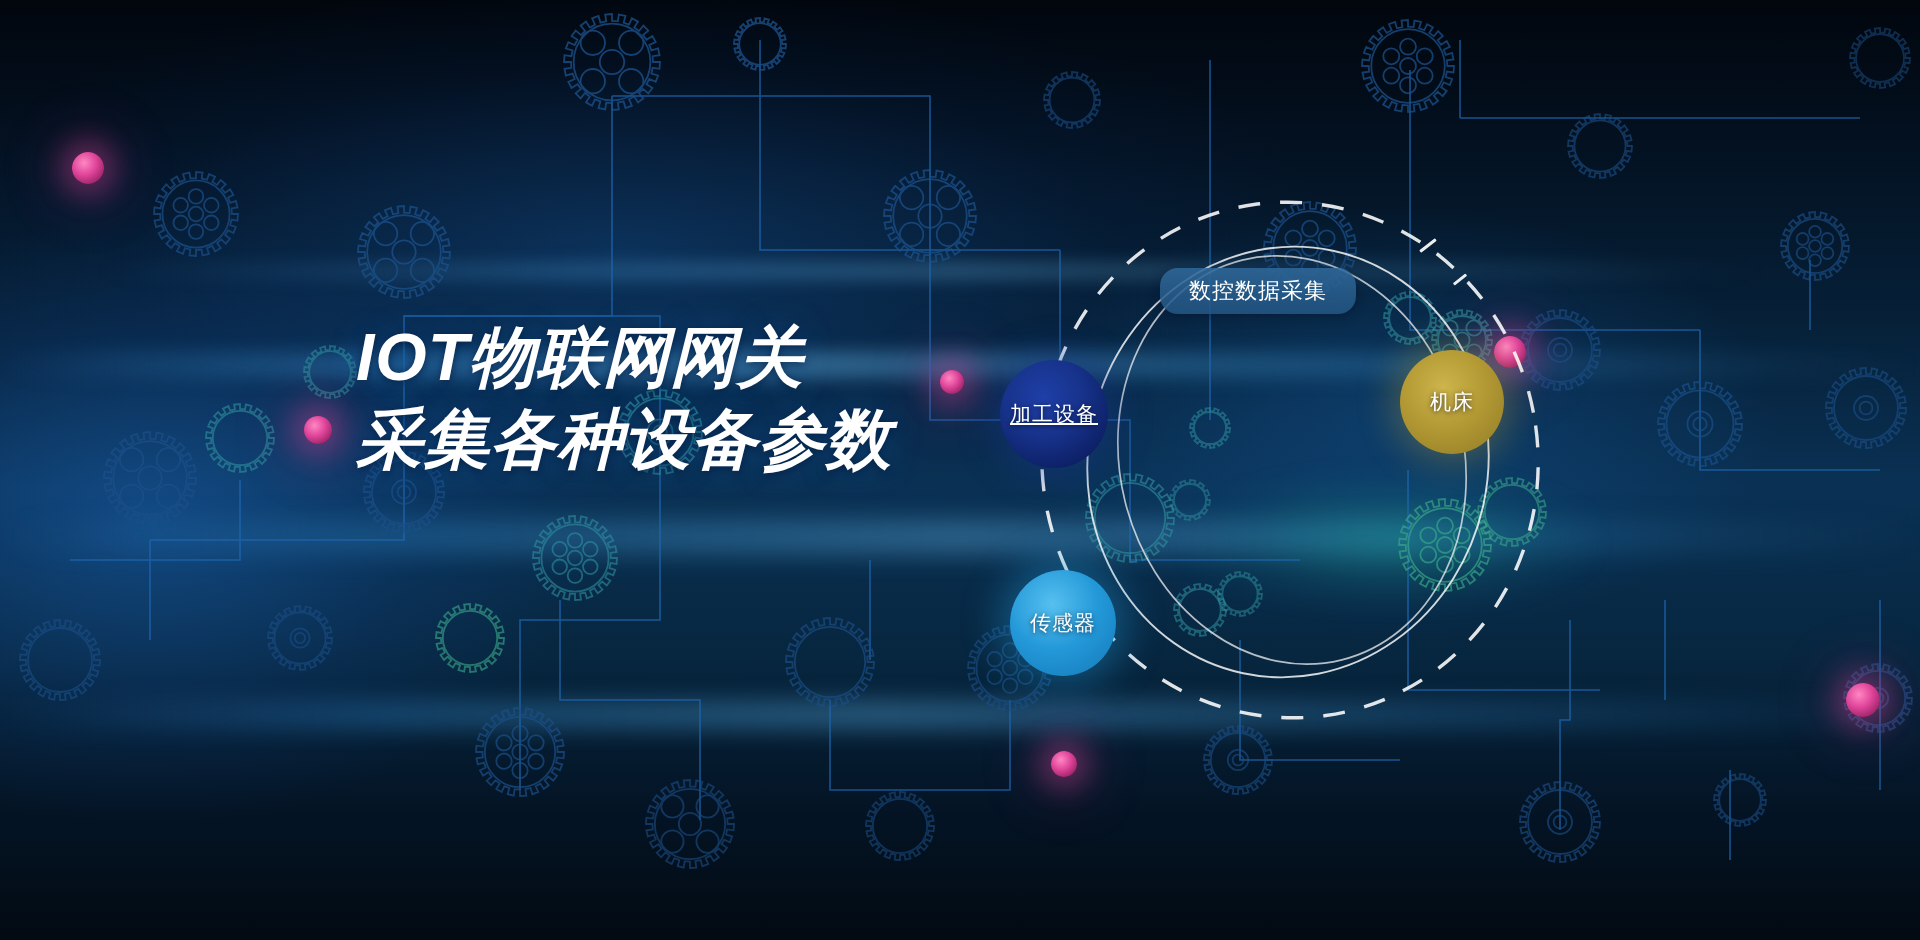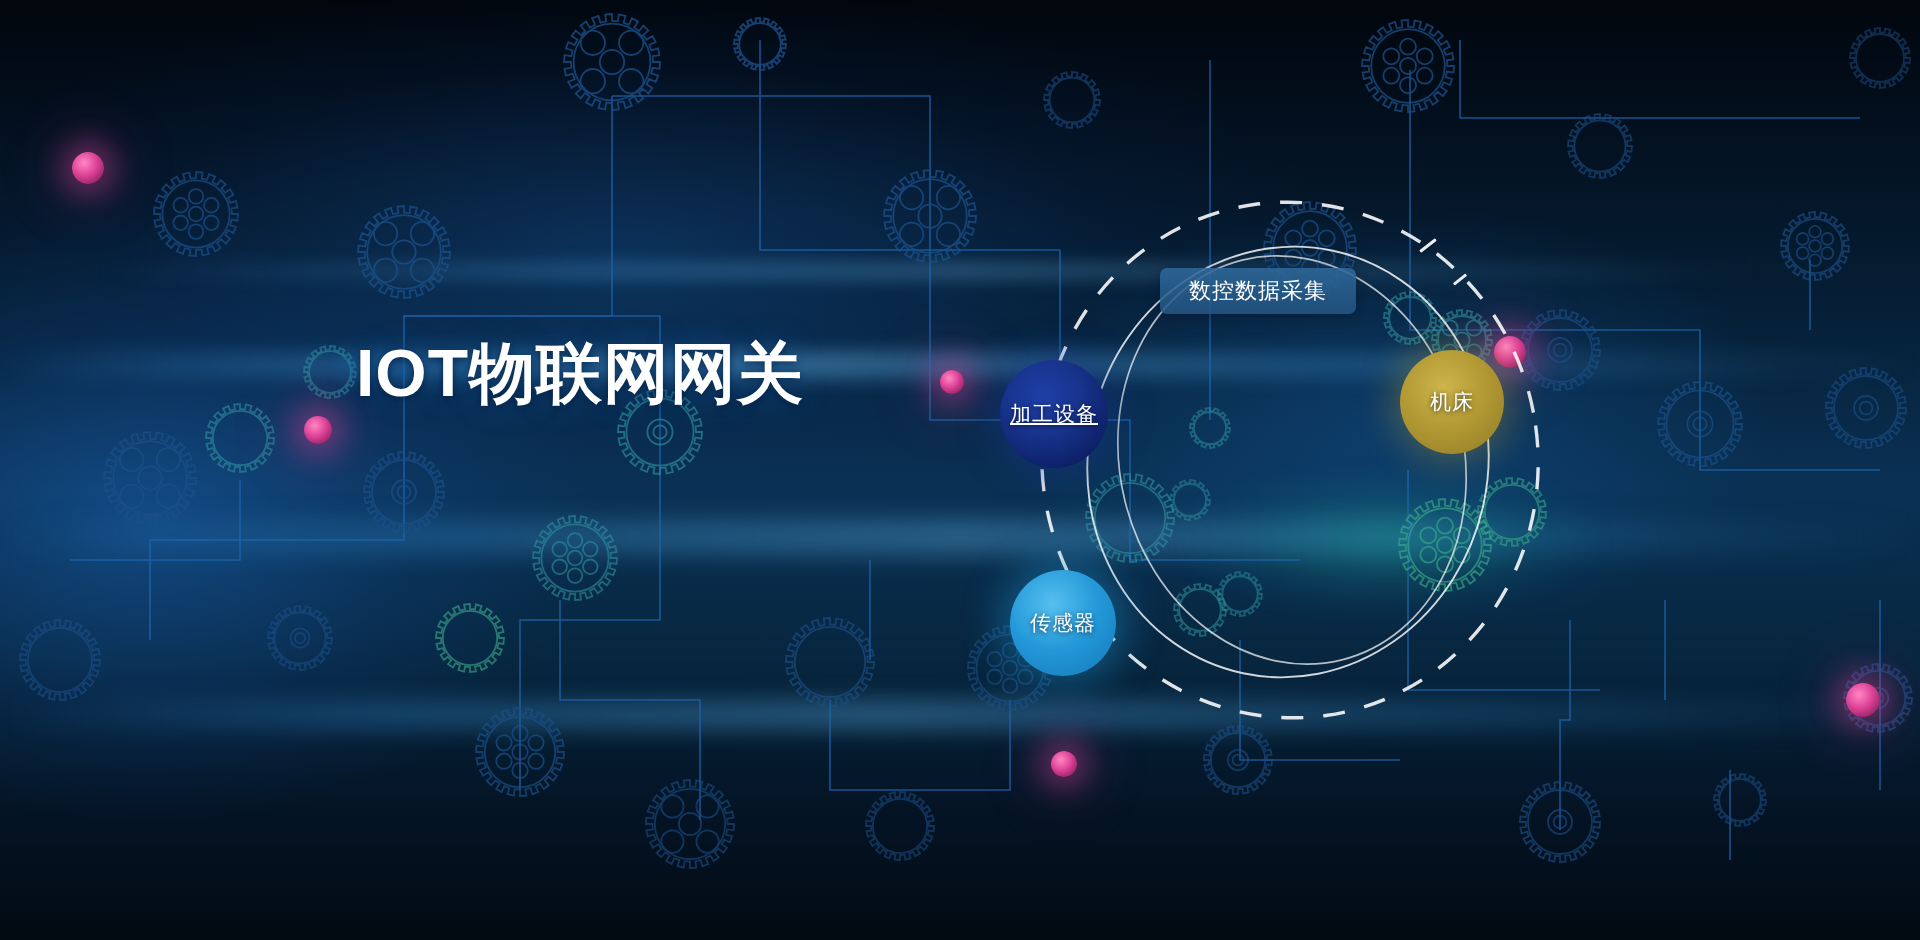--- a/index.html
+++ b/index.html
@@ -37,21 +37,21 @@
 
   
   #circuit{ position:absolute; left:0; top:0; width:1920px; height:940px; }
 
   
   .pink{ position:absolute; border-radius:50%;
     background:radial-gradient(circle at 38% 34%, #ff87c2 0%, #e0459a 42%, #a82a70 72%, #6d1b4c 100%);
     box-shadow:0 0 26px 12px rgba(224,69,154,0.34), 0 0 54px 24px rgba(190,50,130,0.16); }
 
   
-  #title{ position:absolute; left:356px; top:332px; width:640px; z-index:40; }
+  #title{ position:absolute; left:356px; top:316px; width:640px; z-index:40;font-style:italic; }
   #title .line{
     color:#ffffff; font-size:66px; line-height:82px; font-weight:bold;
     letter-spacing:1px; white-space:nowrap;
     text-shadow:0 2px 10px rgba(0,24,56,0.75), 0 0 30px rgba(25,110,200,0.45);
   }
 
   
   #diagram{ position:absolute; left:1000px; top:170px; width:580px; height:600px; z-index:30; }
   #orbits{ position:absolute; left:0; top:0; width:580px; height:600px; }
 
@@ -59,21 +59,21 @@
     color:#ffffff; font-size:21px; letter-spacing:1px; white-space:nowrap; }
   .node .ntxt{ text-shadow:0 1px 5px rgba(0,12,30,0.7); }
   .node.proc{ background:radial-gradient(circle at 40% 34%, #1f3fa8 0%, #17338c 40%, #0e2168 75%, #0a1a52 100%);
     box-shadow:0 0 34px 10px rgba(26,58,150,0.40); }
   .node.lathe{ background:radial-gradient(circle at 42% 36%, #cdb44b 0%, #b49a34 45%, #8f7a27 100%);
     box-shadow:0 0 34px 10px rgba(180,154,52,0.32); }
   .node.sensor{ background:radial-gradient(circle at 40% 32%, #56c0ef 0%, #2398d8 48%, #1478b8 100%);
     box-shadow:0 0 36px 12px rgba(35,152,216,0.38); }
 
   .badge{ position:absolute; display:flex; align-items:center; justify-content:center;
-    border-radius:7px; color:#ffffff; font-size:22px; letter-spacing:1px; white-space:nowrap;
+    border-radius:18px; color:#ffffff; font-size:22px; letter-spacing:1px; white-space:nowrap;
     background:linear-gradient(180deg, rgba(46,103,152,0.88) 0%, rgba(36,86,132,0.86) 100%);
     box-shadow:0 2px 12px rgba(0,15,35,0.42); }
 
   .tick{ position:absolute; background:#ffffff; border-radius:1px; opacity:0.92; }
 </style>
 </head>
 <body>
 
 <div id="banner">
 
@@ -396,20 +396,21 @@
       <div class="pink" style="left: 72px; top: 152px; width: 32px; height: 32px;"></div>
       <div class="pink" style="left: 304px; top: 416px; width: 28px; height: 28px;"></div>
       <div class="pink" style="left: 940px; top: 370px; width: 24px; height: 24px;"></div>
       <div class="pink" style="left: 1051px; top: 751px; width: 26px; height: 26px;"></div>
       <div class="pink" style="left: 1494px; top: 336px; width: 32px; height: 32px;"></div>
       <div class="pink" style="left: 1846px; top: 683px; width: 34px; height: 34px;"></div>
     </div>
 
   <div id="title">
     <div class="line">IOT物联网网关</div>
+    <div class="line">采集各种设备参数</div>
   </div>
 
   <div id="diagram">
 
     <svg id="orbits" viewBox="0 0 580 600">
       <ellipse cx="290" cy="290" rx="248" ry="258" fill="none" stroke="#ffffff" stroke-width="3.4" stroke-dasharray="22 20" opacity="0.88" transform="rotate(-8 290 290)"></ellipse>
       <ellipse cx="288" cy="292" rx="200" ry="216" fill="none" stroke="#ffffff" stroke-width="1.9" opacity="0.82" transform="rotate(12 288 292)"></ellipse>
       <ellipse cx="292" cy="290" rx="172" ry="206" fill="none" stroke="#ffffff" stroke-width="1.7" opacity="0.70" transform="rotate(-14 292 290)"></ellipse>
     </svg>
 

